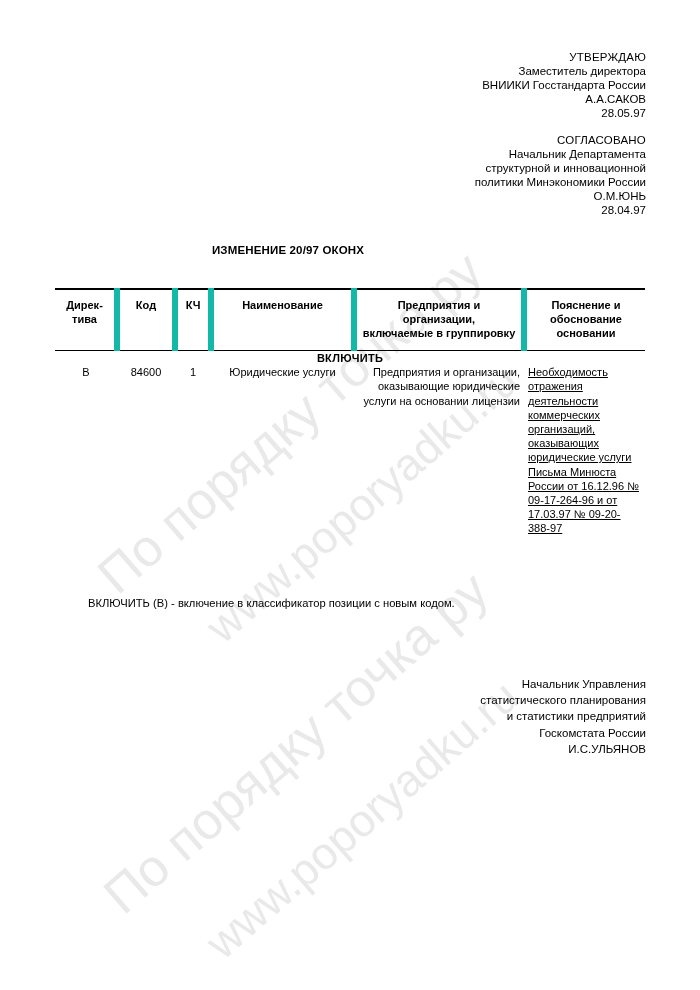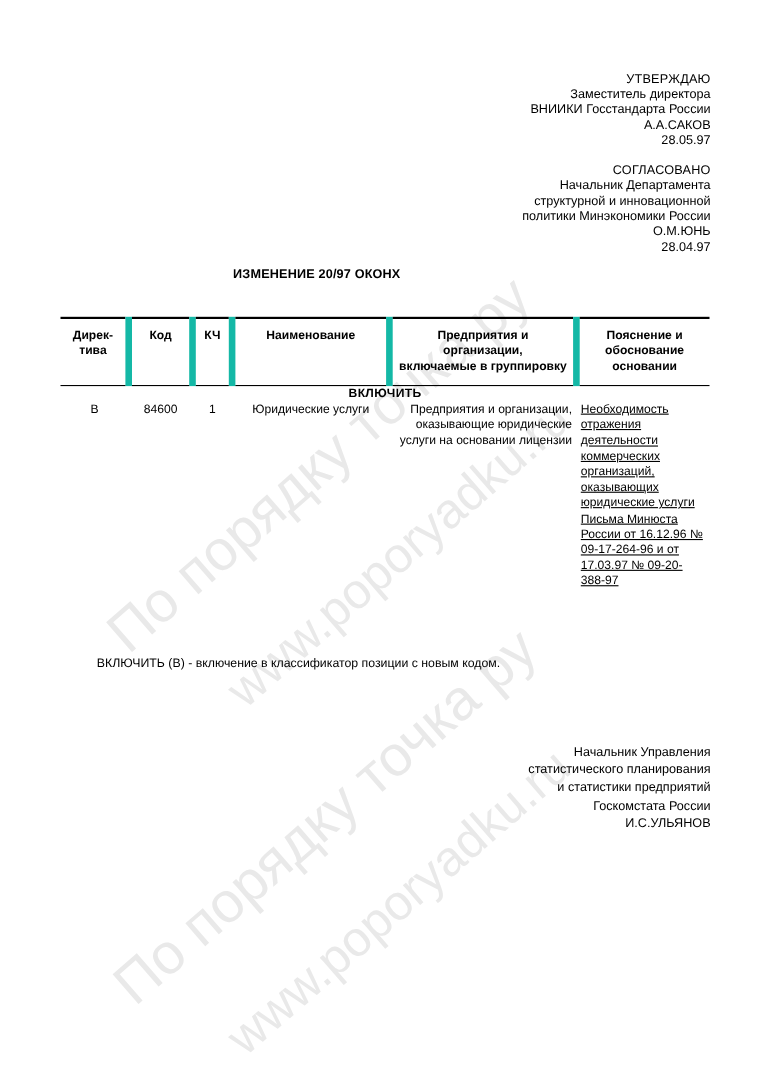--- a/index.html
+++ b/index.html
@@ -71,21 +71,20 @@
     position: absolute;
     right: 54px;
     text-align: right;
     font-size: 11.5px;
     line-height: 14.1px;
   }
   .approval-utv { top: 50px; }
   .approval-sog { top: 133px; }
   .approval-block .ab-title {
     letter-spacing: 0.2px;
-    margin-top: 15px;
   }
 
   .doc-title {
     position: absolute;
     top: 243px;
     left: 0;
     width: 576px;
     text-align: center;
     font-size: 11.5px;
     font-weight: bold;

